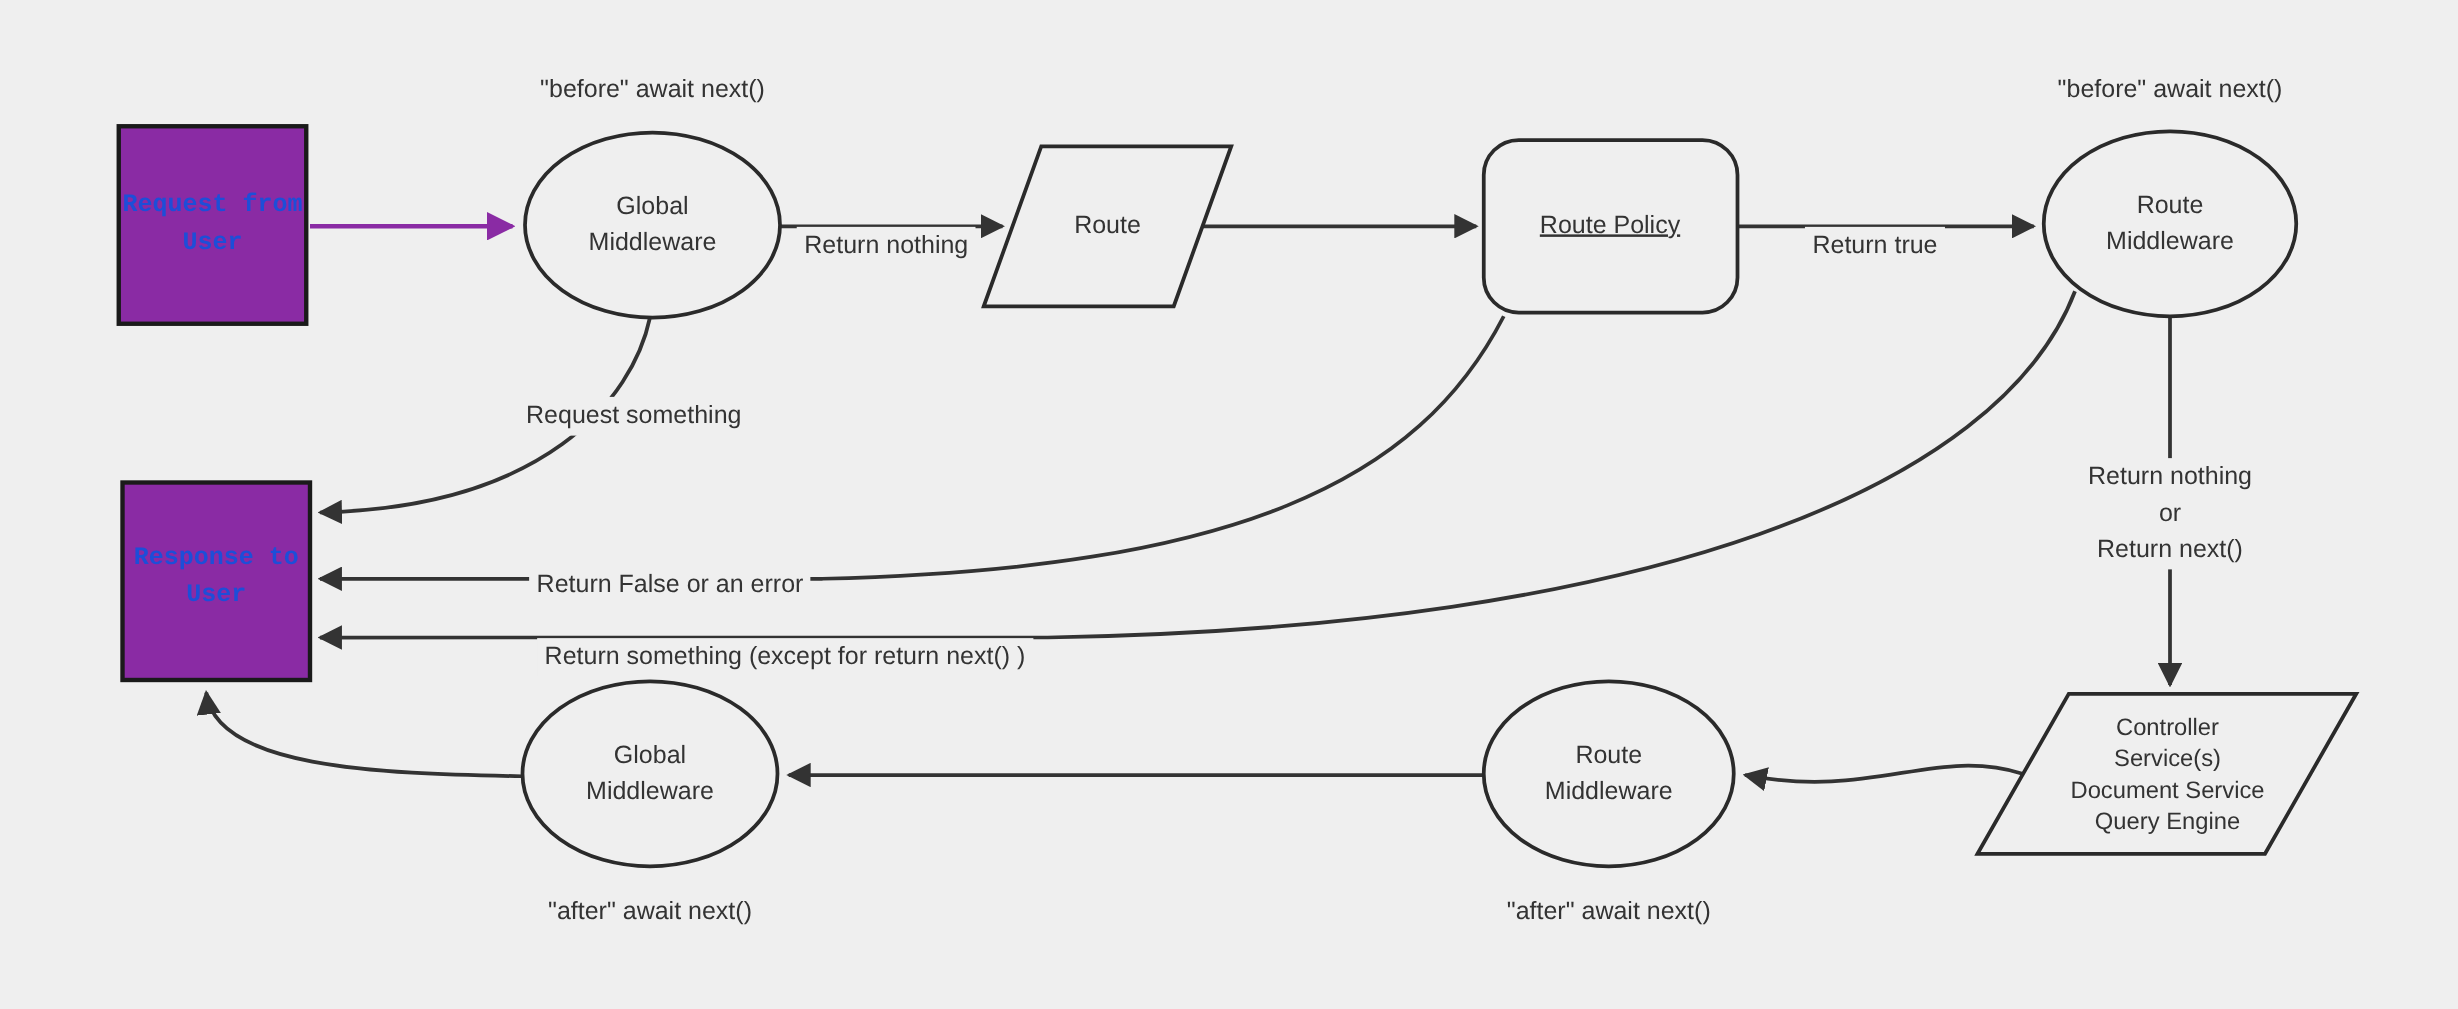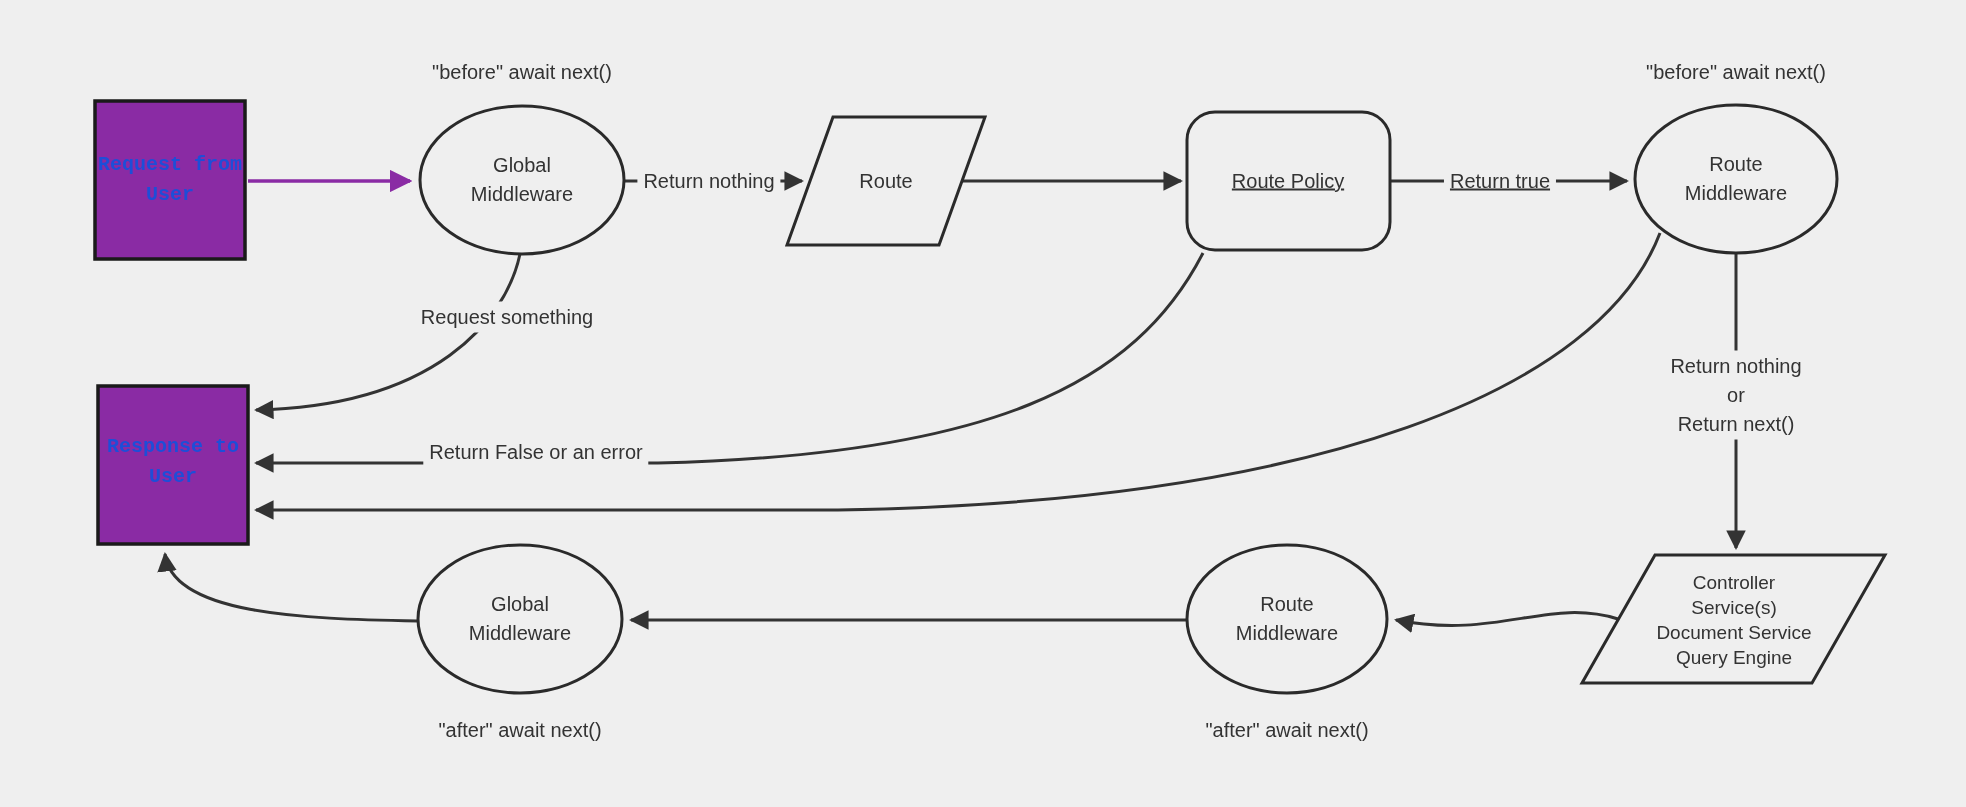--- a/index.html
+++ b/index.html
@@ -65,20 +65,21 @@
     line-height: 30px;
     font-family: Liberation Mono, monospace;
   }
   .small-label {
     font-size: 19px;
     line-height: 25px;
   }
   .edge-label {
     background: var(--background);
     padding: 1px 6px;
+    margin-top: 16px;
   }
   .float-label { }
 </style>
 </head>
 <body>
 
 <div class="canvas">
 
   <svg class="diagram" width="1966" height="807" viewBox="0 0 1966 807">
     <defs>
@@ -131,20 +132,21 @@
 Middleware</div>
   <div class="label node-label" style="left:520px; top:619px;">Global
 Middleware</div>
 
   <div class="label float-label" style="left:522px; top:72px;">"before" await next()</div>
   <div class="label float-label" style="left:1736px; top:72px;">"before" await next()</div>
   <div class="label float-label" style="left:520px; top:730px;">"after" await next()</div>
   <div class="label float-label" style="left:1287px; top:730px;">"after" await next()</div>
 
   <div class="label edge-label" style="left:709px; top:181px;">Return nothing</div>
-  <div class="label edge-label" style="left:1500px; top:181px;text-decoration:underline;">Return true</div>
+  <div class="label edge-label" style="left:1500px; top:181px;">Return true</div>
   <div class="label edge-label" style="left:507px; top:317px;">Request something</div>
   <div class="label edge-label" style="left:536px; top:452px;">Return False or an error</div>
+  <div class="label edge-label" style="left:628px; top:510px;">Return something (except for return next() )</div>
   <div class="label edge-label" style="left:1736px; top:395px;">Return nothing
 or
 Return next()</div>
 
 </div>
 
 </body></html>

